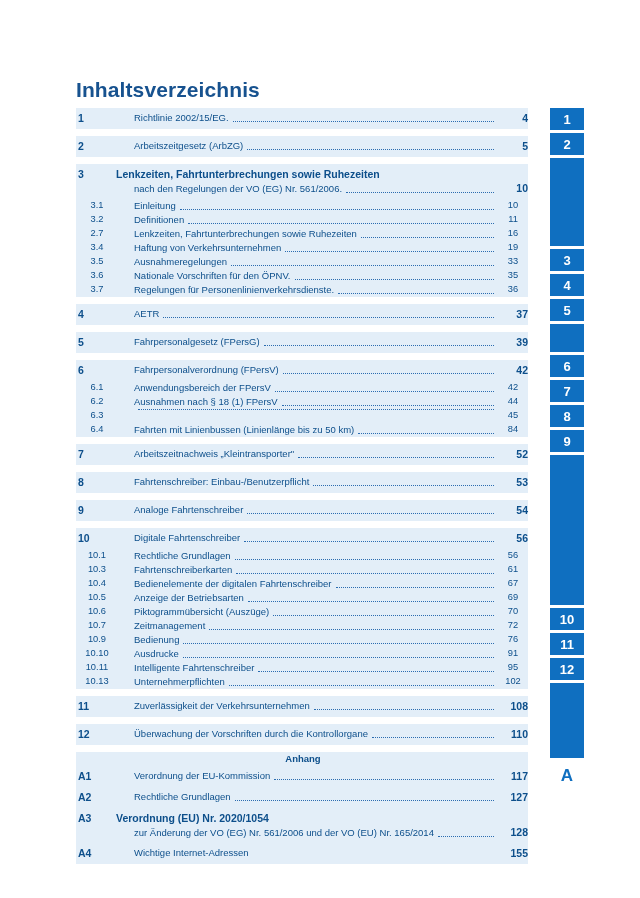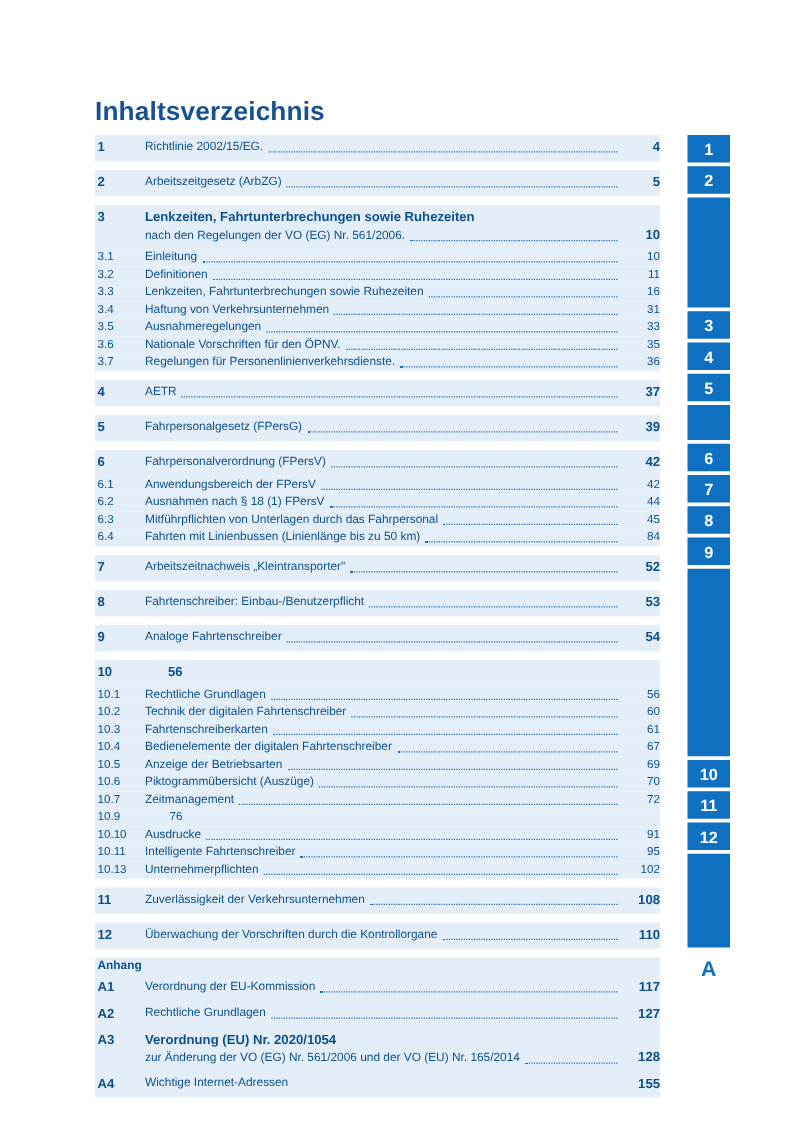--- a/index.html
+++ b/index.html
@@ -69,30 +69,31 @@
   .pg {
     width: 30px;
     flex: 0 0 30px;
     text-align: right;
     font-size: 9.5px;
     line-height: 14px;
   }
   
   .lvl1 .num, .lvl1 .txt, .lvl1 .pg { font-weight: bold; font-size: 10.5px; line-height: 15px; }
   .lvl1 { padding-top: 3px; padding-bottom: 3px; }
-  .lvl2 .num, .lvl2 .txt, .lvl2 .pg { font-weight: normal; font-size: 9.3px; line-height: 13.5px; }
+  .lvl2 .num, .lvl2 .txt, .lvl2 .pg { font-weight: normal; font-size: 9.3px; line-height: 13.5px; text-align: center; }
   .spacer { height: 7px; }
   .dots {
     flex: 1 1 auto;
     border-bottom: 1px dotted #2b6cb0;
     margin: 0 4px 3px 4px;
     min-width: 8px;
   }
   .lineflex {
     display: flex;
+    margin-left: 18px;
   }
   .contline { white-space: nowrap; }
 
   
   .tabs {
     position: absolute;
     right: 8px;
     top: 108px;
     width: 34px;
   }
@@ -113,20 +114,21 @@
   .tab.letter { background: #ffffff; color: #0f6fc0; font-size: 17px; }
 
   .anhang-block {
     background: #e3eef8;
   }
   .anhang-title {
     font-size: 9.5px;
     font-weight: bold;
     line-height: 14px;
     padding-left: 2px;
+    text-align: center;
   }
 </style>
 </head>
 <body>
 
 <div class="page">
 
   <div class="title">Inhaltsverzeichnis</div>
 
   <div class="toc">
@@ -173,34 +175,34 @@
     </div>
     <div class="row band lvl2">
       <div class="num">3.2</div>
       <div class="txtwrap lineflex">
         <span class="contline">Definitionen</span>
         <span class="dots"></span>
       </div>
       <div class="pg">11</div>
     </div>
     <div class="row band lvl2">
-      <div class="num">3.3</div>
+      <div class="num">2.7</div>
       <div class="txtwrap lineflex">
         <span class="contline">Lenkzeiten, Fahrtunterbrechungen sowie Ruhezeiten</span>
         <span class="dots"></span>
       </div>
       <div class="pg">16</div>
     </div>
     <div class="row band lvl2">
       <div class="num">3.4</div>
       <div class="txtwrap lineflex">
         <span class="contline">Haftung von Verkehrsunternehmen</span>
         <span class="dots"></span>
       </div>
-      <div class="pg">31</div>
+      <div class="pg">19</div>
     </div>
     <div class="row band lvl2">
       <div class="num">3.5</div>
       <div class="txtwrap lineflex">
         <span class="contline">Ausnahmeregelungen</span>
         <span class="dots"></span>
       </div>
       <div class="pg">33</div>
     </div>
     <div class="row band lvl2">
@@ -261,21 +263,20 @@
       <div class="num">6.2</div>
       <div class="txtwrap lineflex">
         <span class="contline">Ausnahmen nach § 18 (1) FPersV</span>
         <span class="dots"></span>
       </div>
       <div class="pg">44</div>
     </div>
     <div class="row band lvl2">
       <div class="num">6.3</div>
       <div class="txtwrap lineflex">
-        <span class="contline">Mitführpflichten von Unterlagen durch das Fahrpersonal</span>
         <span class="dots"></span>
       </div>
       <div class="pg">45</div>
     </div>
     <div class="row band lvl2">
       <div class="num">6.4</div>
       <div class="txtwrap lineflex">
         <span class="contline">Fahrten mit Linienbussen (Linienlänge bis zu 50 km)</span>
         <span class="dots"></span>
       </div>
@@ -308,39 +309,35 @@
       <div class="txtwrap lineflex">
         <span class="contline">Analoge Fahrtenschreiber</span>
         <span class="dots"></span>
       </div>
       <div class="pg">54</div>
     </div>
     <div class="spacer"></div>
 
     <div class="row band lvl1">
       <div class="num">10</div>
+      <div class="txtwrap lineflex">
+        <span class="contline">Digitale Fahrtenschreiber</span>
+        <span class="dots"></span>
+      </div>
       <div class="pg">56</div>
     </div>
     <div class="row band lvl2">
       <div class="num">10.1</div>
       <div class="txtwrap lineflex">
         <span class="contline">Rechtliche Grundlagen</span>
         <span class="dots"></span>
       </div>
       <div class="pg">56</div>
     </div>
     <div class="row band lvl2">
-      <div class="num">10.2</div>
-      <div class="txtwrap lineflex">
-        <span class="contline">Technik der digitalen Fahrtenschreiber</span>
-        <span class="dots"></span>
-      </div>
-      <div class="pg">60</div>
-    </div>
-    <div class="row band lvl2">
       <div class="num">10.3</div>
       <div class="txtwrap lineflex">
         <span class="contline">Fahrtenschreiberkarten</span>
         <span class="dots"></span>
       </div>
       <div class="pg">61</div>
     </div>
     <div class="row band lvl2">
       <div class="num">10.4</div>
       <div class="txtwrap lineflex">
@@ -368,20 +365,24 @@
     <div class="row band lvl2">
       <div class="num">10.7</div>
       <div class="txtwrap lineflex">
         <span class="contline">Zeitmanagement</span>
         <span class="dots"></span>
       </div>
       <div class="pg">72</div>
     </div>
     <div class="row band lvl2">
       <div class="num">10.9</div>
+      <div class="txtwrap lineflex">
+        <span class="contline">Bedienung</span>
+        <span class="dots"></span>
+      </div>
       <div class="pg">76</div>
     </div>
     <div class="row band lvl2">
       <div class="num">10.10</div>
       <div class="txtwrap lineflex">
         <span class="contline">Ausdrucke</span>
         <span class="dots"></span>
       </div>
       <div class="pg">91</div>
     </div>

